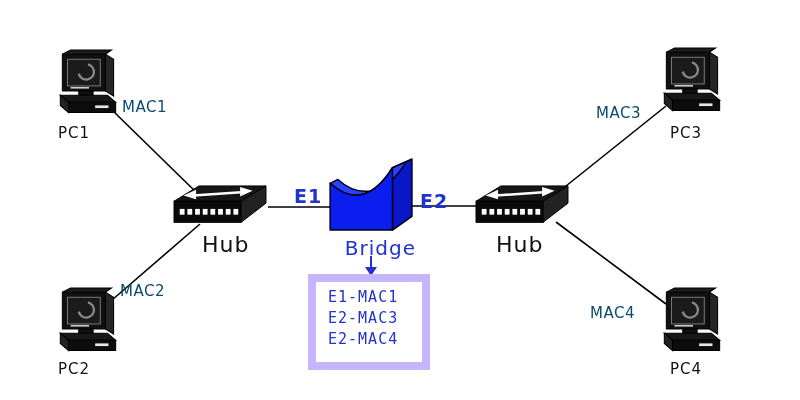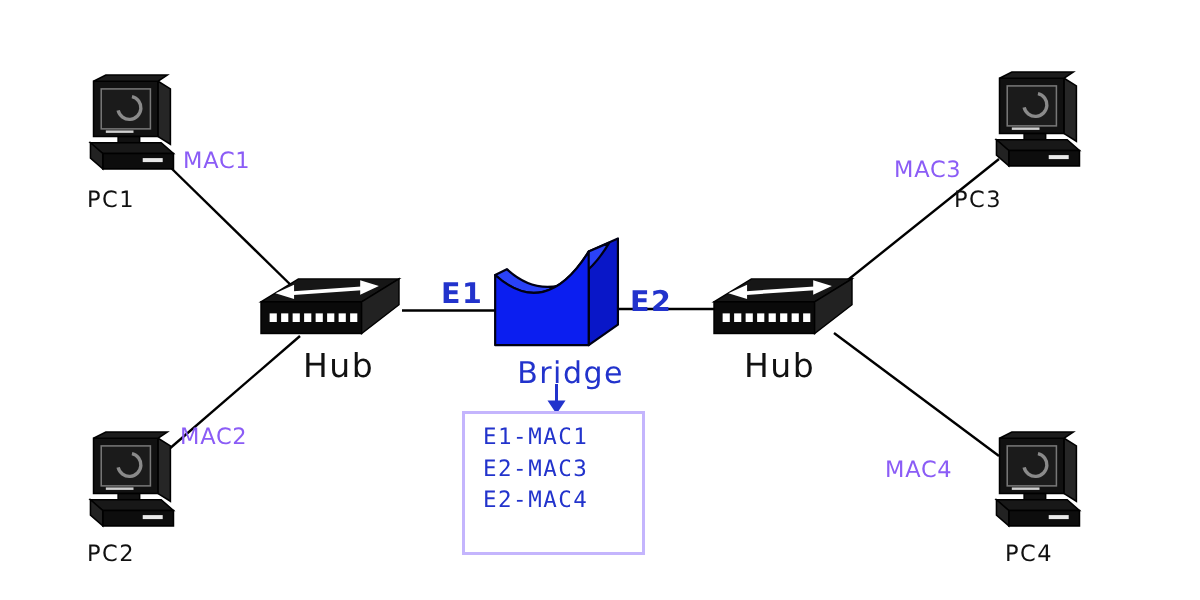--- a/index.html
+++ b/index.html
@@ -7,27 +7,27 @@
     position:relative;
     width:800px;height:400px;
     background:#ffffff;
     font-family:"DejaVu Sans", sans-serif;
     overflow:hidden;
   }
   .stage svg.layer{position:absolute;left:0;top:0;}
   .lbl{position:absolute;white-space:nowrap;user-select:none;}
   .pc-label{font-size:15px;color:#111;letter-spacing:1px;}
   .hub-label{font-size:22px;color:#111;letter-spacing:1px;text-align:right;}
-  .mac-label{font-size:15px;color:#8b5cf6;letter-spacing:0.5px;}
+  .mac-label{font-size:15px;color:#0c4a6e;letter-spacing:0.5px;}
   .port-label{font-size:19px;font-weight:bold;color:#2233cc;letter-spacing:1px;}
   .bridge-label{font-size:20px;color:#2233cc;text-align:right;letter-spacing:1px;}
   .mac-table{
     position:absolute;
     left:308px;top:274px;width:122px;height:96px;
-    border:2px solid #c4b5fd;
+    border:8px solid #c4b5fd;
     background:#fff;
     box-sizing:border-box;
     padding:5px 0 0 12px;
   }
   .mac-table .row{
     font-family:"DejaVu Sans Mono", monospace;
     font-size:15px;
     line-height:21px;
     color:#2233cc;
     letter-spacing:1px;
@@ -110,21 +110,21 @@
     <use href="#sym-bridge" x="328" y="158" width="88" height="76"></use>
 
     <g>
       <line x1="371" y1="256" x2="371" y2="268" stroke="#2233cc" stroke-width="2"></line>
       <polygon points="365,267 377,267 371,276" fill="#2233cc"></polygon>
     </g>
   </svg>
 
   <span class="lbl pc-label" style="left:58px;top:124px;">PC1</span>
   <span class="lbl pc-label" style="left:58px;top:360px;">PC2</span>
-  <span class="lbl pc-label" style="left:636px;top:124px;">PC3</span>
+  <span class="lbl pc-label" style="left:670px;top:124px;">PC3</span>
   <span class="lbl pc-label" style="left:670px;top:360px;">PC4</span>
 
   <span class="lbl mac-label" style="left:122px;top:98px;">MAC1</span>
   <span class="lbl mac-label" style="left:120px;top:282px;">MAC2</span>
   <span class="lbl mac-label" style="left:596px;top:104px;">MAC3</span>
   <span class="lbl mac-label" style="left:590px;top:304px;">MAC4</span>
 
   <span class="lbl hub-label" style="left:202px;top:232px;">Hub</span>
   <span class="lbl hub-label" style="left:496px;top:232px;">Hub</span>
 

